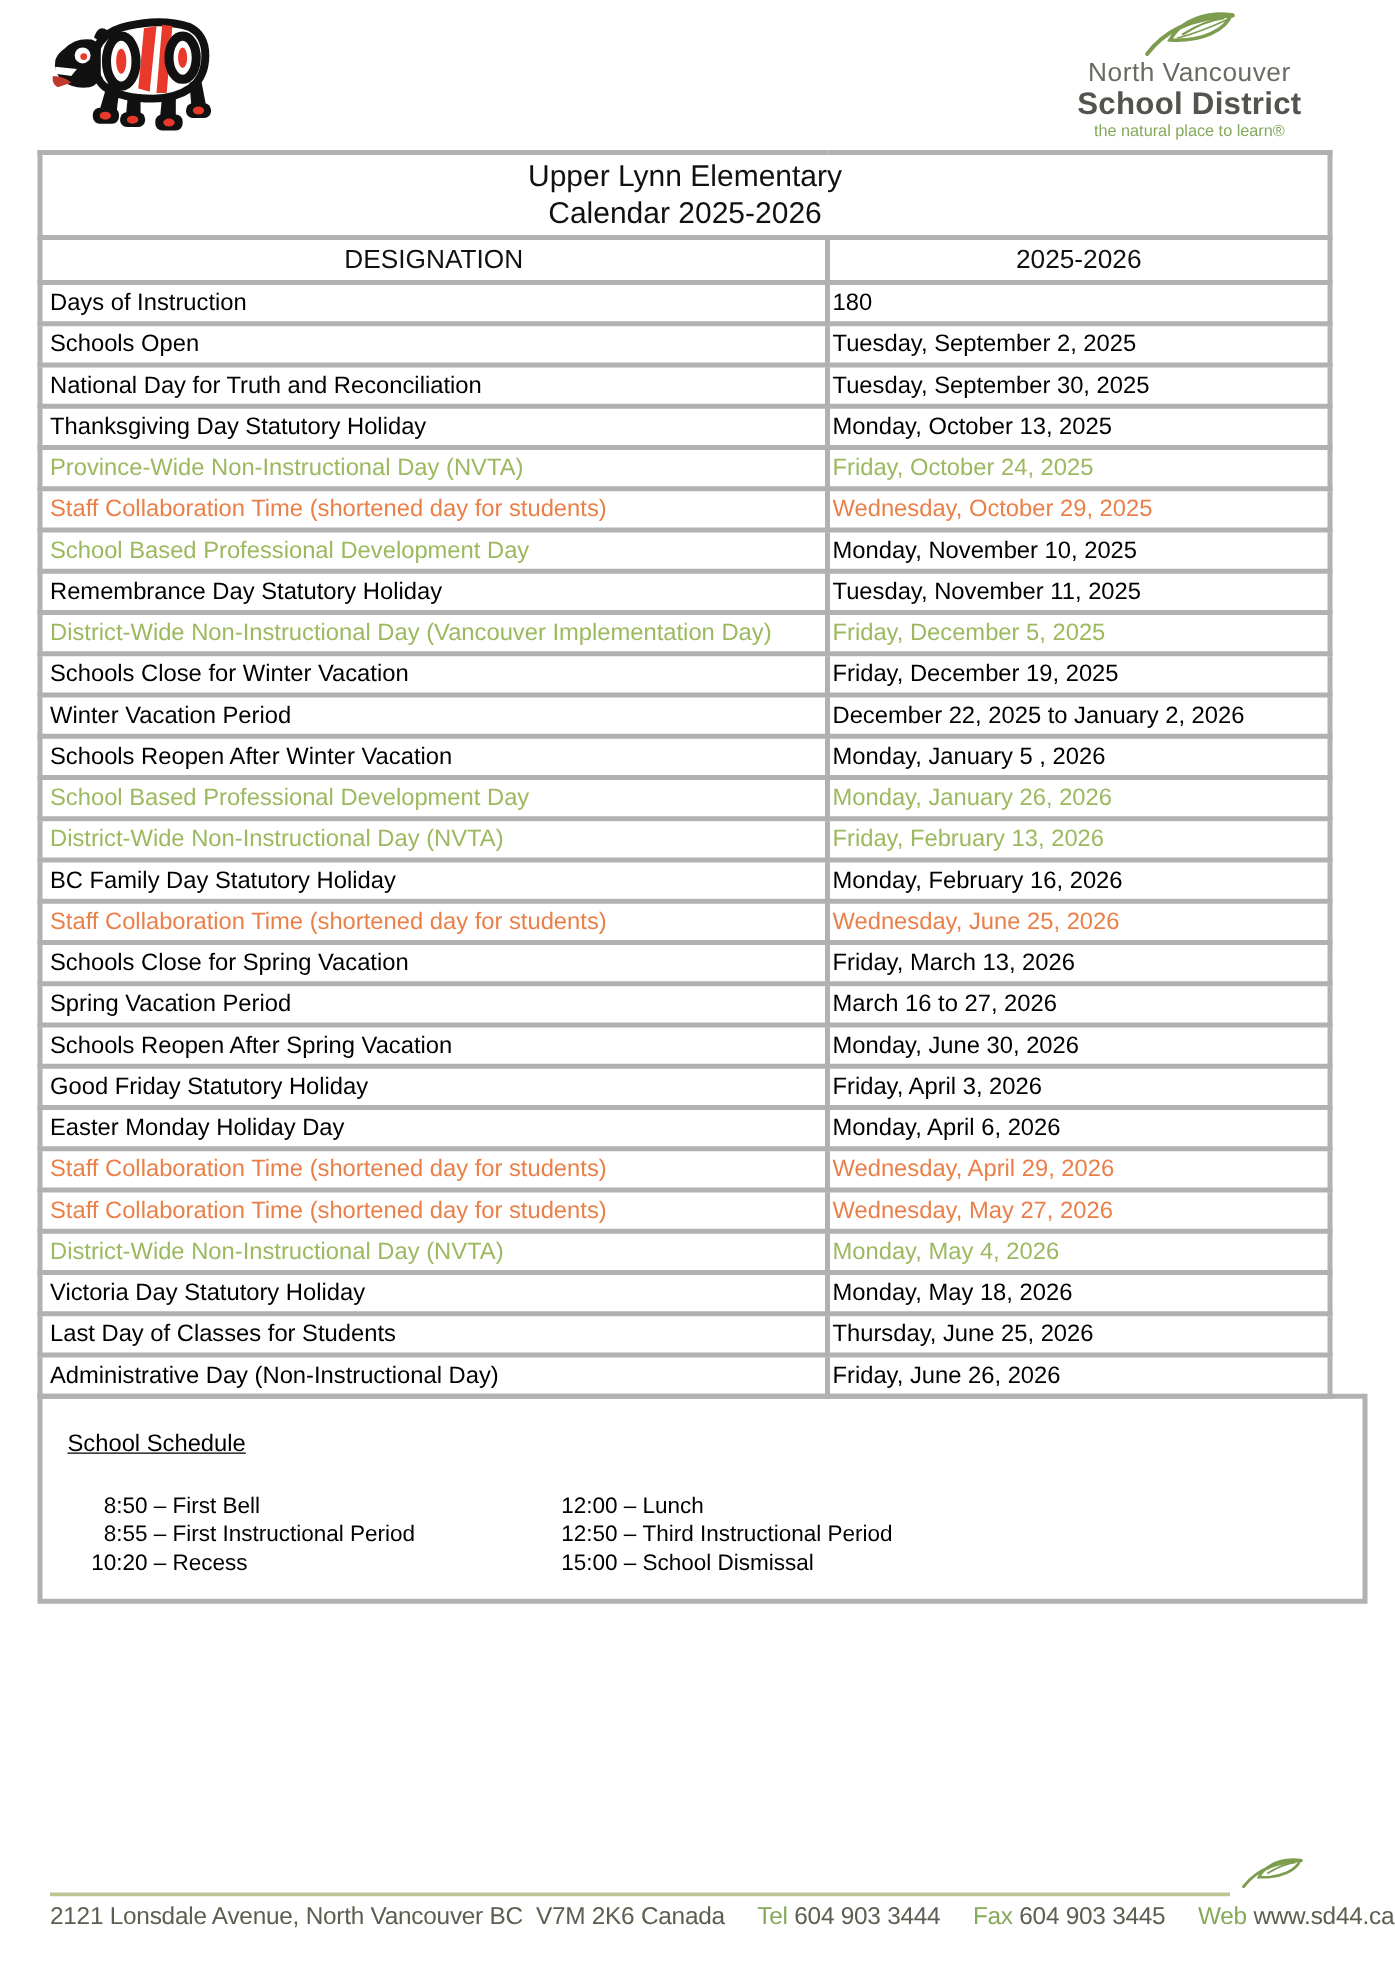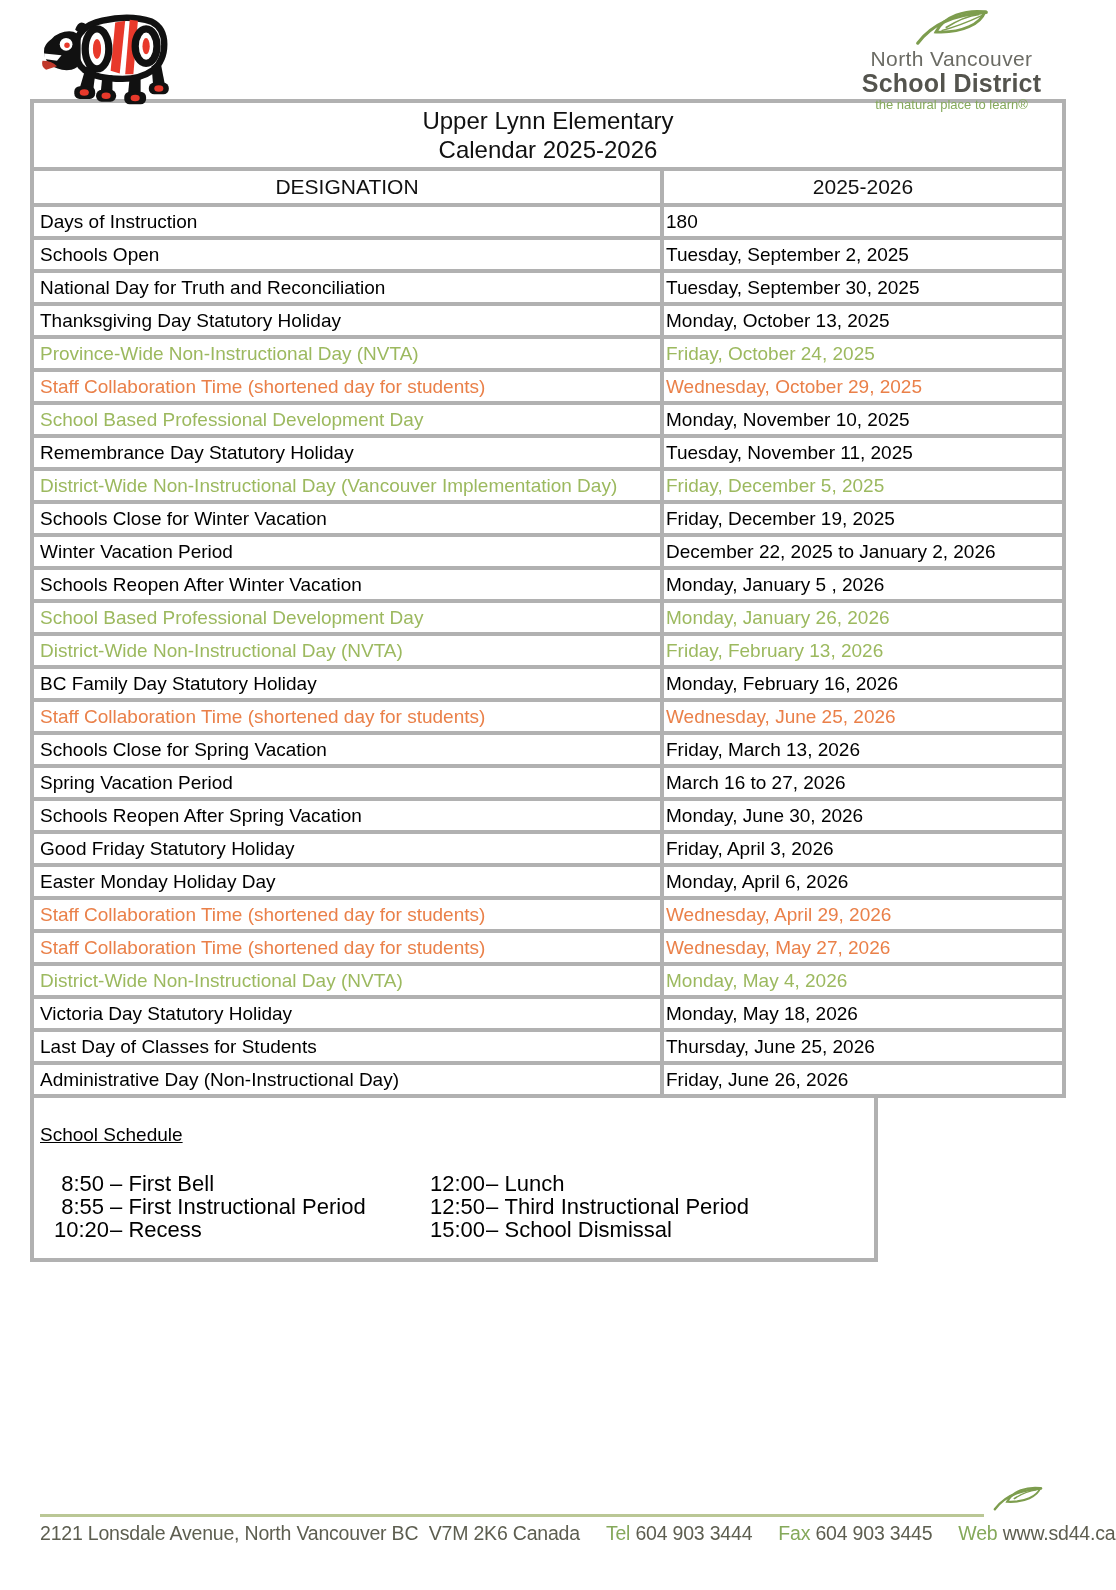--- a/index.html
+++ b/index.html
@@ -11,48 +11,48 @@
   *{box-sizing:border-box;}
   html,body{margin:0;padding:0;}
   body{
     width:1116px;height:1590px;background:#ffffff;
     font-family:"Liberation Sans","DejaVu Sans",sans-serif;
     color:#000;position:relative;overflow:hidden;
   }
   .page{position:relative;width:1116px;height:1590px;}
 
   
-  .masthead{position:relative;height:99px;}
+  .masthead{position:relative;height:120px;}
   .bear-crest{position:absolute;left:38px;top:8px;}
   .district-logo{position:absolute;right:72px;top:4px;width:185px;text-align:center;}
   .district-logo .leaf-wrap{display:block;margin:0 auto 2px auto;width:86px;height:42px;}
   .logo-line1{font-size:21px;color:var(--logo_gray);letter-spacing:.4px;line-height:22px;}
   .logo-line2{font-size:25px;font-weight:bold;color:var(--logo_dark);letter-spacing:.2px;line-height:26px;}
   .logo-tagline{font-size:13px;color:var(--footer_green);line-height:18px;}
 
   
   table.cal{border-collapse:collapse;table-layout:fixed;width:1032px;margin-left:30px;}
   table.cal td,table.cal th{border:4px solid var(--border);}
   .title-cell{height:64px;text-align:center;font-size:24px;line-height:29px;color:#111;padding:3px 0;}
   th.hdr{height:36px;font-size:21px;font-weight:normal;text-align:center;color:#111;}
   td.cell-designation{height:33px;font-size:19px;text-align:left;padding:0 4px 0 6px;
     white-space:nowrap;overflow:hidden;}
   td.cell-value{font-size:19px;padding:0 2px;white-space:nowrap;}
   .c-black{color:#000;}
   .c-green{color:var(--green);}
   .c-orange{color:var(--orange);}
 
   
-  .schedule-box{width:848px;margin-left:30px;margin-top:-4px;height:168px;
-    border:4px solid var(--border);padding:26px 10px 0 6px;}
+  .schedule-box{width:1064px;margin-left:30px;margin-top:-4px;height:168px;
+    border:4px solid var(--border);padding:26px 10px 0 20px;}
   .schedule-heading{font-size:19px;text-decoration:underline;color:#000;}
   .schedule-cols{display:flex;margin-top:26px;}
   .schedule-col{display:flex;flex-direction:column;}
   .schedule-col.left{width:390px;padding-left:14px;}
-  .sched-line{display:flex;font-size:22px;line-height:23px;color:#000;}
+  .sched-line{display:flex;font-size:18px;line-height:23px;color:#000;}
   .sched-time{width:50px;text-align:right;}
   .sched-sep{white-space:pre;}
 
   
   .footer{position:absolute;left:0;top:1480px;width:916px;height:70px;text-decoration:underline;}
   .footer-line{position:absolute;left:40px;top:34px;width:944px;border-top:3px solid var(--footer_line);}
   .footer-leaf{position:absolute;left:992px;top:2px;}
   .footer-text{position:absolute;left:40px;top:42px;font-size:19.5px;color:var(--footer_text);
     white-space:pre;letter-spacing:-.2px;}
   .footer-text .lbl{color:var(--footer_green);}

